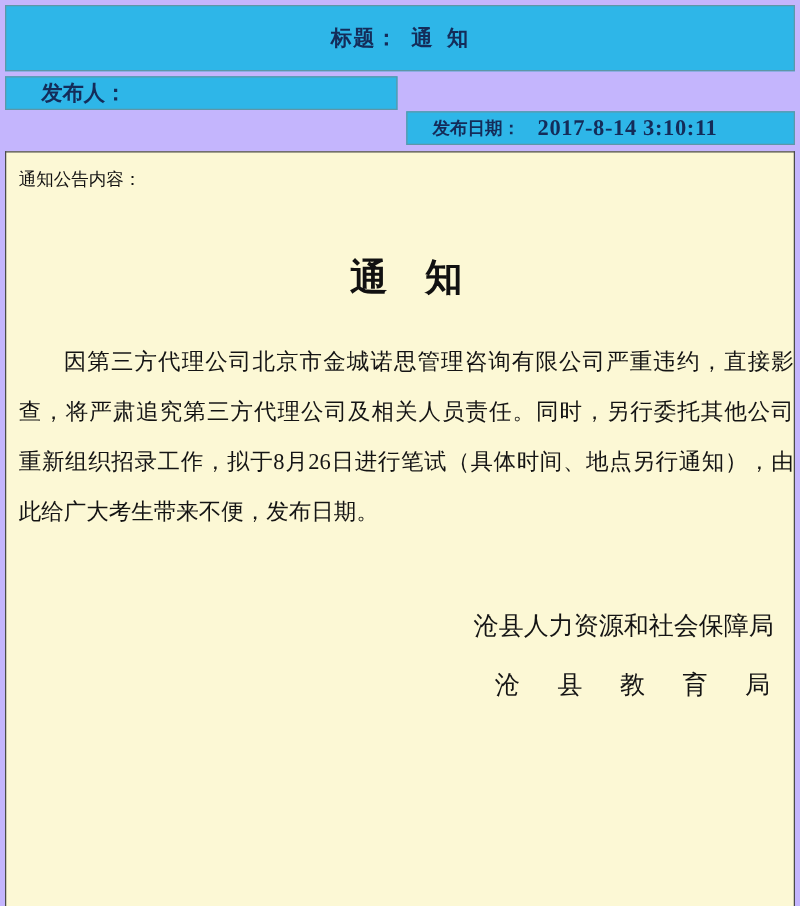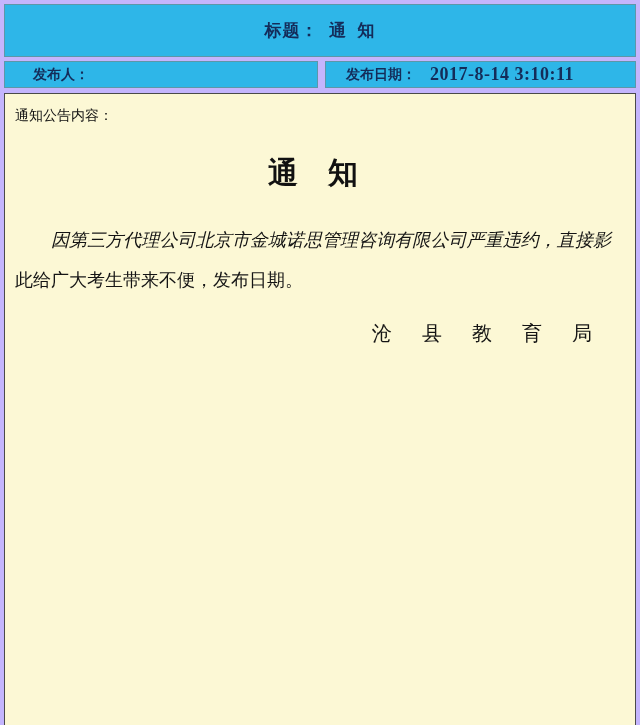--- a/index.html
+++ b/index.html
@@ -37,72 +37,72 @@
     display: flex;
     gap: 7px;
     margin-bottom: 5px;
   }
   .bar-pub {
     flex: 0 0 314px;
     height: 27px;
     display: flex;
     align-items: center;
     padding-left: 28px;
-    font-size: 14px;
+    font-size: 17px;
   }
   .bar-date {
     flex: 1;
     height: 27px;
     display: flex;
     align-items: center;
     padding-left: 20px;
     font-size: 14px;
+    margin-top: 28px;
   }
   .bar-date .date-value {
     margin-left: 14px;
     font-size: 18px;
     letter-spacing: 0.5px;
   }
   
   .content {
     flex: 1;
     background: #fcf8d5;
     border: 1px solid #4a4a4a;
     border-bottom: none;
-    padding: 13px 24px 0 10px;
+    padding: 13px 0 0 10px;
     color: #1a1a1a;
     overflow: hidden;
   }
   .section-label {
     font-size: 14px;
     color: #111111;
   }
   .notice-title {
     text-align: center;
     font-size: 30px;
     font-weight: bold;
-    margin-top: 28px;
+    margin-top: 49px;
     white-space: pre;
     color: #111111;
   }
   .notice-body {
     margin-top: 26px;
     font-size: 18px;
     line-height: 40px;
     color: #141414;
   }
   .body-line {
     text-align: justify;
   }
   .body-line.full {
     text-align-last: justify;
   }
   .body-line.indent {
     text-indent: 2em;
-    font-style: italic;
   }
   .sign-org1 {
     margin-top: 58px;
     text-align: right;
     padding-right: 16px;
     font-size: 20px;
     color: #141414;
   }
   .sign-org2 {
     margin-top: 20px;
@@ -137,21 +137,24 @@
   </div>
 
   <div class="content">
 
     <div class="section-label">通知公告内容：</div>
 
     <div class="notice-title">通　知</div>
 
     <div class="notice-body">
       <div class="body-line full indent">因第三方代理公司北京市金城诺思管理咨询有限公司严重违约，直接影</div>
+      <div class="body-line full">查，将严肃追究第三方代理公司及相关人员责任。同时，另行委托其他公司</div>
+      <div class="body-line full">重新组织招录工作，拟于8月26日进行笔试（具体时间、地点另行通知），由</div>
       <div class="body-line">此给广大考生带来不便，发布日期。</div>
     </div>
 
+    <div class="sign-org1">沧县人力资源和社会保障局</div>
 
     <div class="sign-org2">沧　县　教　育　局</div>
 
 
   </div>
 </div>
 
 </body></html>

